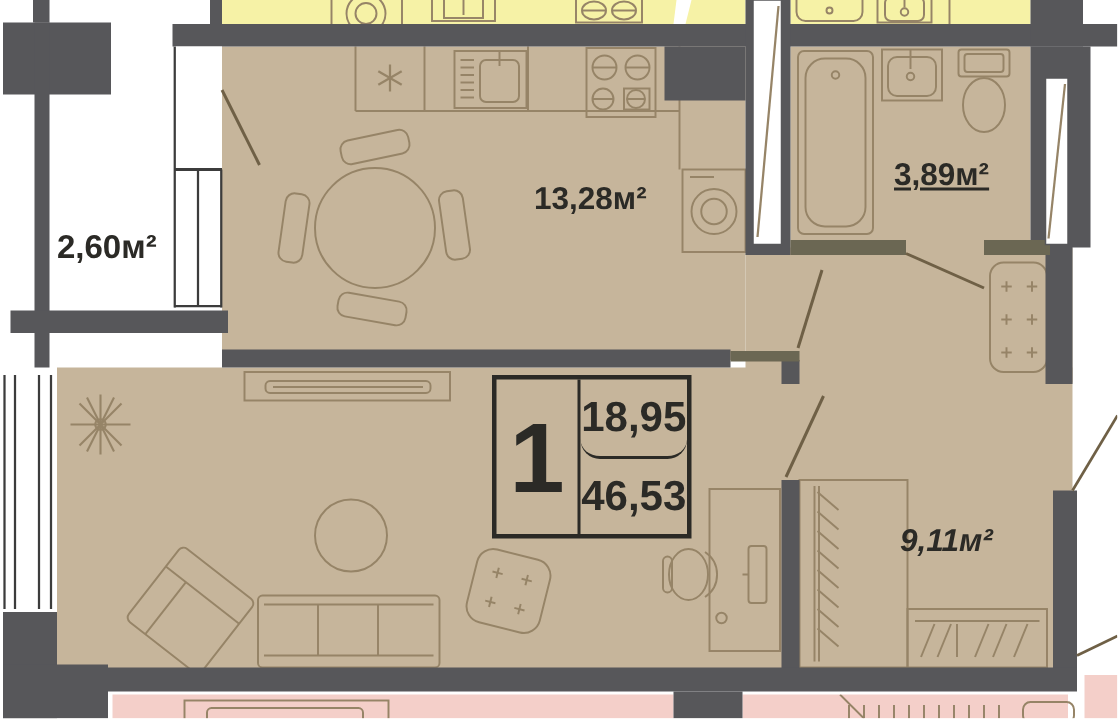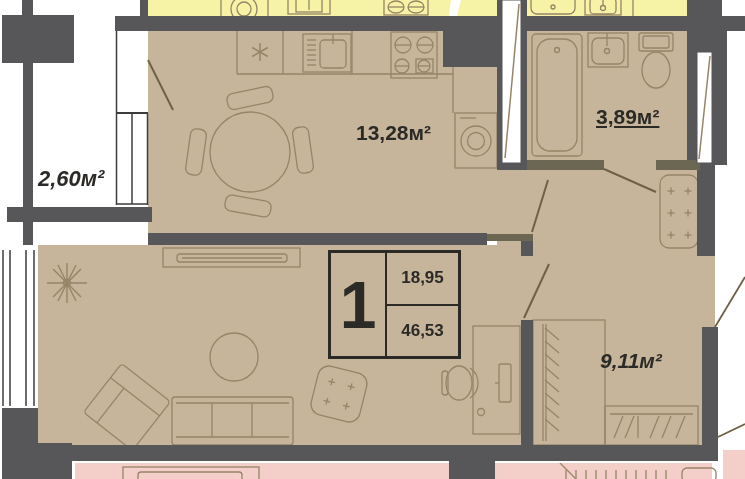--- a/index.html
+++ b/index.html
@@ -27,21 +27,21 @@
     position:absolute;left:328px;top:250px;width:127px;height:103px;
     border:3px solid var(--ink);display:flex;background:transparent;color:var(--ink);
   }
   .info-box .unit-num{
     width:54px;border-right:2px solid var(--ink);display:flex;align-items:center;justify-content:center;
     font-size:66px;font-weight:bold;line-height:1;
   }
   .info-box .vals{flex:1;display:flex;flex-direction:column;}
   .info-box .vals div{
     flex:1;display:flex;align-items:center;justify-content:center;
-    font-size:17px;font-weight:bold;border-bottom:2px solid var(--ink);
+    font-size:28px;font-weight:bold;border-bottom:2px solid var(--ink);border-radius:13px;
   }
   .info-box .vals div:last-child{border-bottom:none;text-align:right;}
 </style>
 </head>
 <body>
 
 <div id="plan">
 
 <svg width="745" height="479" viewBox="0 0 745 479">
   <defs>
@@ -347,21 +347,21 @@
     <line x1="604" y1="169" x2="656" y2="192"></line>
     <line x1="524" y1="318" x2="549" y2="264"></line>
   </g>
 
   <g stroke="var(--dline)" stroke-width="1.8">
     <line x1="715" y1="327" x2="745" y2="277"></line>
     <line x1="718" y1="437" x2="745" y2="424"></line>
   </g>
 </svg>
 
-  <div class="area-label" style="left:38px;top:166px;font-size:22px;font-style:italic;">2,60м²</div>
+  <div class="area-label" style="left:38px;top:152px;font-size:22px;">2,60м²</div>
   <div class="area-label" style="left:336px;top:121px;margin-left:20px;">13,28м²</div>
   <div class="area-label" style="left:596px;top:105px;text-decoration:underline;">3,89м²</div>
   <div class="area-label" style="left:600px;top:349px;font-style:italic;">9,11м²</div>
 
   <div class="info-box">
     <div class="unit-num">1</div>
     <div class="vals">
       <div>18,95</div>
       <div>46,53</div>
     </div>

